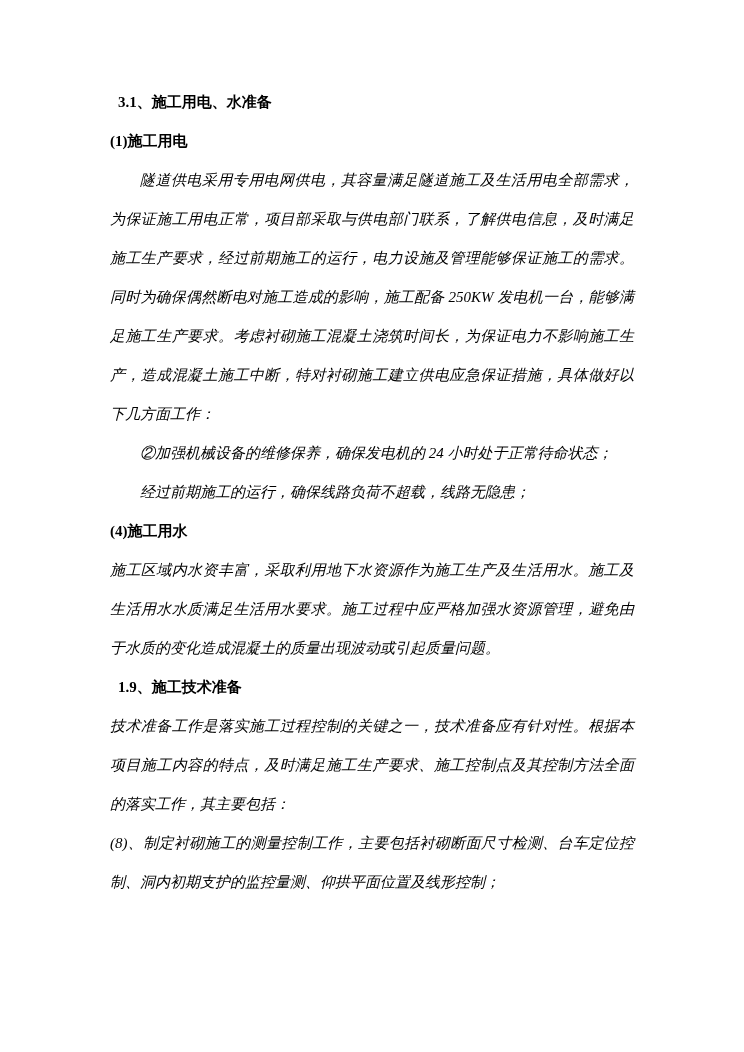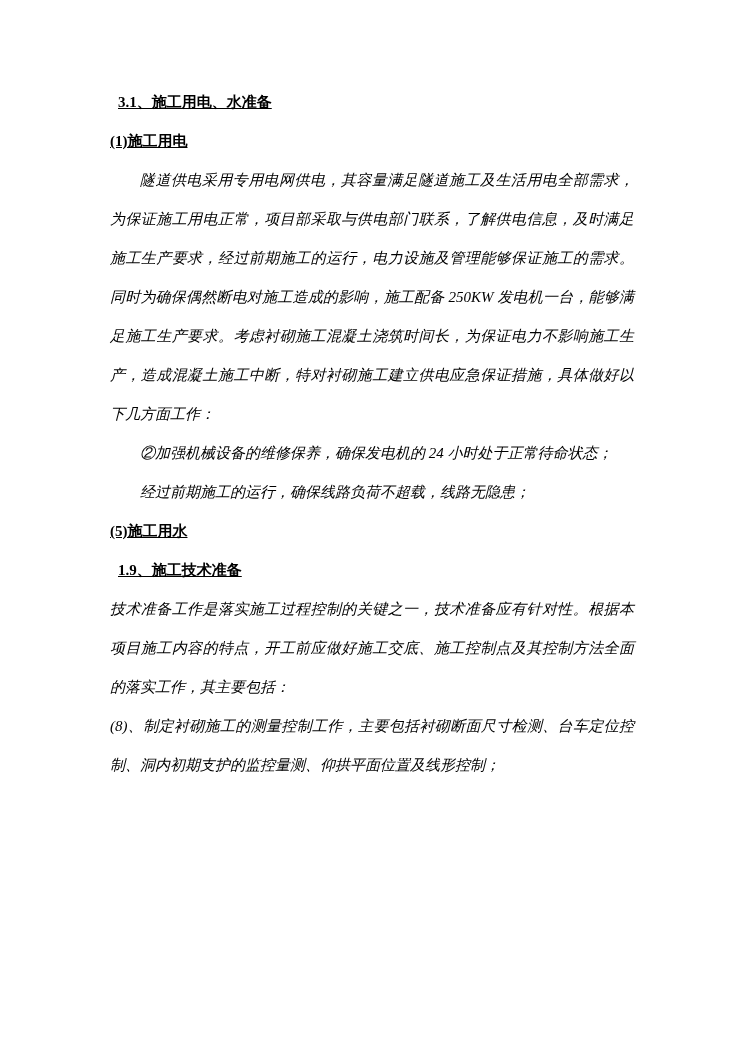--- a/index.html
+++ b/index.html
@@ -17,21 +17,20 @@
     padding: 83px 110px 0 110px;
     background: #ffffff;
   }
   .page p {
     font-size: 15px;
     line-height: 39px;
   }
   .heading {
     font-weight: bold;
     text-align: left;
-    text-decoration: underline;
   }
   .h-num {
     padding-left: 8px;
   }
   .para {
     text-align: justify;
     text-justify: inter-character;
     font-style: italic;
   }
   .first-indent {
@@ -43,17 +42,18 @@
 </style>
 </head>
 <body>
 
 <div class="page">
   <p class="heading h-num">3.1、施工用电、水准备</p>
   <p class="heading">(1)施工用电</p>
   <p class="para first-indent">隧道供电采用专用电网供电，其容量满足隧道施工及生活用电全部需求，为保证施工用电正常，项目部采取与供电部门联系，了解供电信息，及时满足施工生产要求，经过前期施工的运行，电力设施及管理能够保证施工的需求。同时为确保偶然断电对施工造成的影响，施工配备 250KW 发电机一台，能够满足施工生产要求。考虑衬砌施工混凝土浇筑时间长，为保证电力不影响施工生产，造成混凝土施工中断，特对衬砌施工建立供电应急保证措施，具体做好以下几方面工作：</p>
   <p class="para item">②加强机械设备的维修保养，确保发电机的 24 小时处于正常待命状态；</p>
   <p class="para item">经过前期施工的运行，确保线路负荷不超载，线路无隐患；</p>
-  <p class="heading">(5)施工用水</p>
+  <p class="heading">(4)施工用水</p>
+  <p class="para">施工区域内水资丰富，采取利用地下水资源作为施工生产及生活用水。施工及生活用水水质满足生活用水要求。施工过程中应严格加强水资源管理，避免由于水质的变化造成混凝土的质量出现波动或引起质量问题。</p>
   <p class="heading h-num">1.9、施工技术准备</p>
-  <p class="para">技术准备工作是落实施工过程控制的关键之一，技术准备应有针对性。根据本项目施工内容的特点，开工前应做好施工交底、施工控制点及其控制方法全面的落实工作，其主要包括：</p>
+  <p class="para">技术准备工作是落实施工过程控制的关键之一，技术准备应有针对性。根据本项目施工内容的特点，及时满足施工生产要求、施工控制点及其控制方法全面的落实工作，其主要包括：</p>
   <p class="para">(8)、制定衬砌施工的测量控制工作，主要包括衬砌断面尺寸检测、台车定位控制、洞内初期支护的监控量测、仰拱平面位置及线形控制；</p>
 </div>
 
 </body></html>

